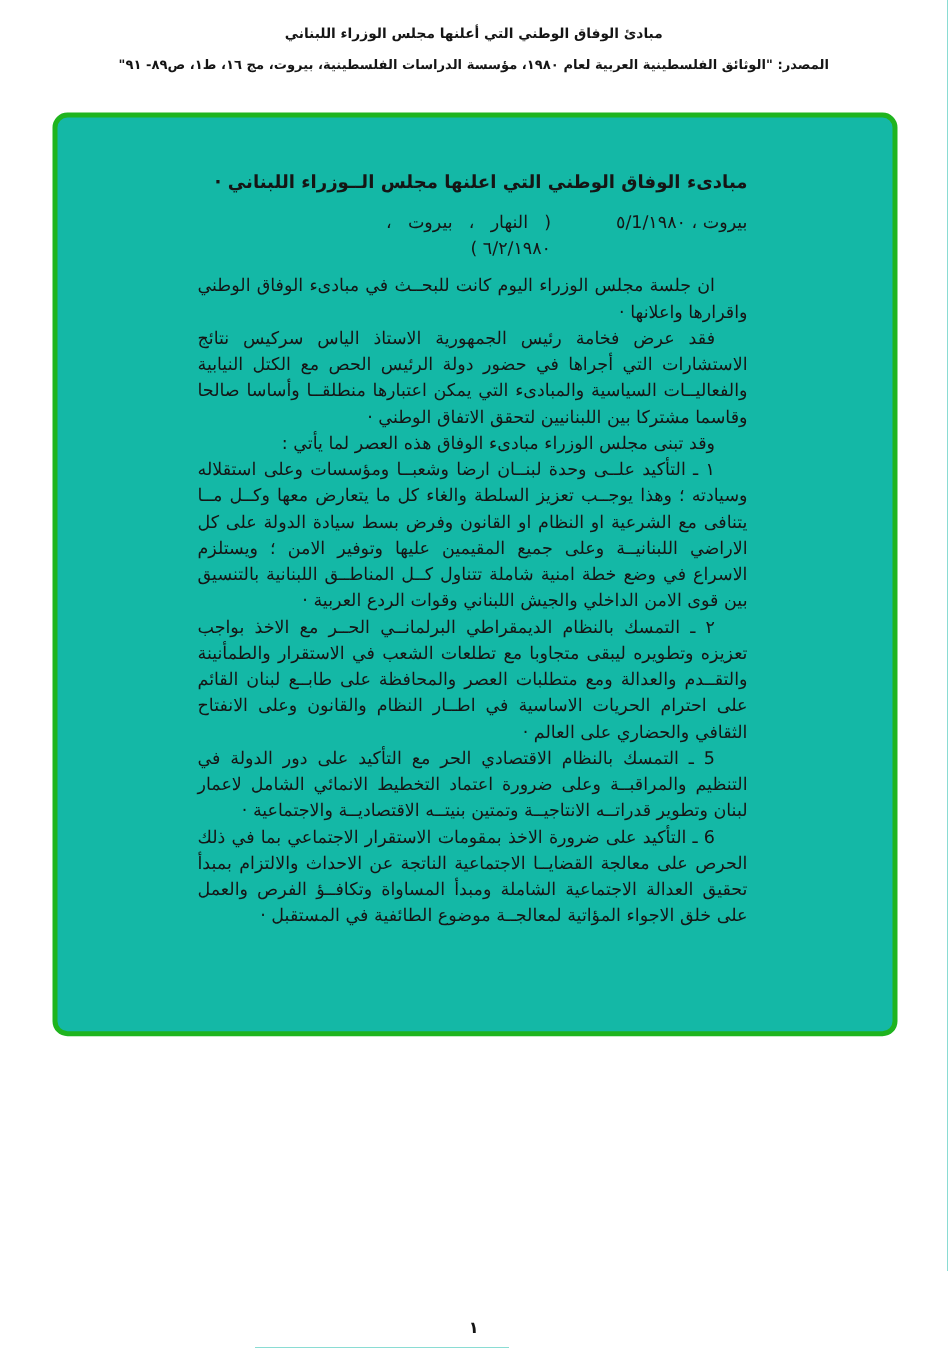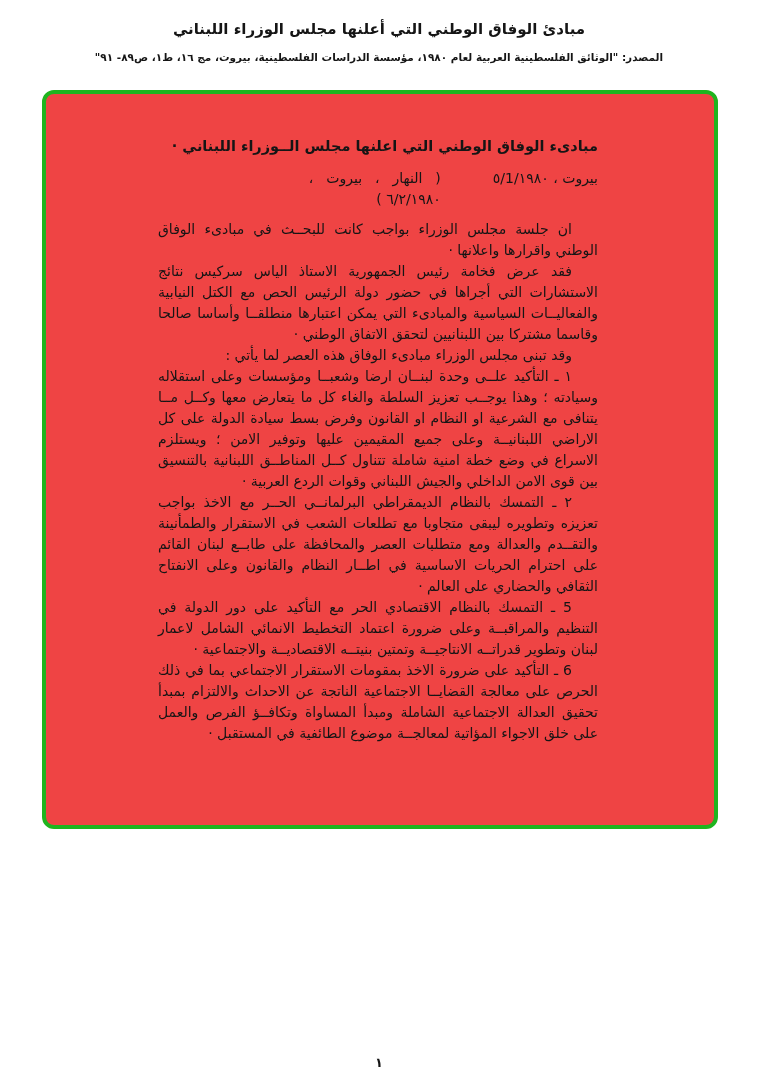--- a/index.html
+++ b/index.html
@@ -10,38 +10,38 @@
     color:#151515;
     position:relative;
     overflow:hidden;
   }
   .page-header {
     text-align:center;
     padding-top:20px;
     direction:rtl;
   }
   .page-header-title {
-    font-size:15px;
+    font-size:11px;
     font-weight:bold;
     letter-spacing:0;
   }
   .page-header-source {
     font-size:10.5px;
     font-weight:bold;
     margin-top:13px;
   }
   .scan-frame {
     position:absolute;
     left:42px;
     top:90px;
     width:676px;
     height:739px;
     border:4px solid #1fb41f;
     border-radius:12px;
-    background:#ef4444;
+    background:#14b8a6;
     overflow:hidden;
   }
   .doc {
     direction:rtl;
     text-align:justify;
     padding:40px 116px 0 112px;
     font-size:14px;
     line-height:21px;
   }
   .doc-title {
@@ -90,21 +90,21 @@
   <div class="doc">
     <div class="doc-title">مبادىء الوفاق الوطني التي اعلنها مجلس الــوزراء اللبناني ·</div>
 
     <div class="dateline">
       <span class="dateline-place">بيروت ، ٥/1/١٩٨٠</span>
       <span class="dateline-source">( النهار ، بيروت ، ٦/٢/١٩٨٠ )</span>
     </div>
 
     <div class="doc-body">
 
-        <p>ان جلسة مجلس الوزراء بواجب كانت للبحــث في مبادىء الوفاق الوطني واقرارها واعلانها ·</p>
+        <p>ان جلسة مجلس الوزراء اليوم كانت للبحــث في مبادىء الوفاق الوطني واقرارها واعلانها ·</p>
 
         <p>فقد عرض فخامة رئيس الجمهورية الاستاذ الياس سركيس نتائج الاستشارات التي أجراها في حضور دولة الرئيس الحص مع الكتل النيابية والفعاليــات السياسية والمبادىء التي يمكن اعتبارها منطلقــا وأساسا صالحا وقاسما مشتركا بين اللبنانيين لتحقق الاتفاق الوطني ·</p>
 
         <p>وقد تبنى مجلس الوزراء مبادىء الوفاق هذه العصر لما يأتي :</p>
 
         <p>١ ـ التأكيد علــى وحدة لبنــان ارضا وشعبــا ومؤسسات وعلى استقلاله وسيادته ؛ وهذا يوجــب تعزيز السلطة والغاء كل ما يتعارض معها وكــل مــا يتنافى مع الشرعية او النظام او القانون وفرض بسط سيادة الدولة على كل الاراضي اللبنانيــة وعلى جميع المقيمين عليها وتوفير الامن ؛ ويستلزم الاسراع في وضع خطة امنية شاملة تتناول كــل المناطــق اللبنانية بالتنسيق بين قوى الامن الداخلي والجيش اللبناني وقوات الردع العربية ·</p>
 
         <p>٢ ـ التمسك بالنظام الديمقراطي البرلمانــي الحــر مع الاخذ بواجب تعزيزه وتطويره ليبقى متجاوبا مع تطلعات الشعب في الاستقرار والطمأنينة والتقــدم والعدالة ومع متطلبات العصر والمحافظة على طابــع لبنان القائم على احترام الحريات الاساسية في اطــار النظام والقانون وعلى الانفتاح الثقافي والحضاري على العالم ·</p>
 
         <p>5 ـ التمسك بالنظام الاقتصادي الحر مع التأكيد على دور الدولة في التنظيم والمراقبــة وعلى ضرورة اعتماد التخطيط الانمائي الشامل لاعمار لبنان وتطوير قدراتــه الانتاجيــة وتمتين بنيتــه الاقتصاديــة والاجتماعية ·</p>

